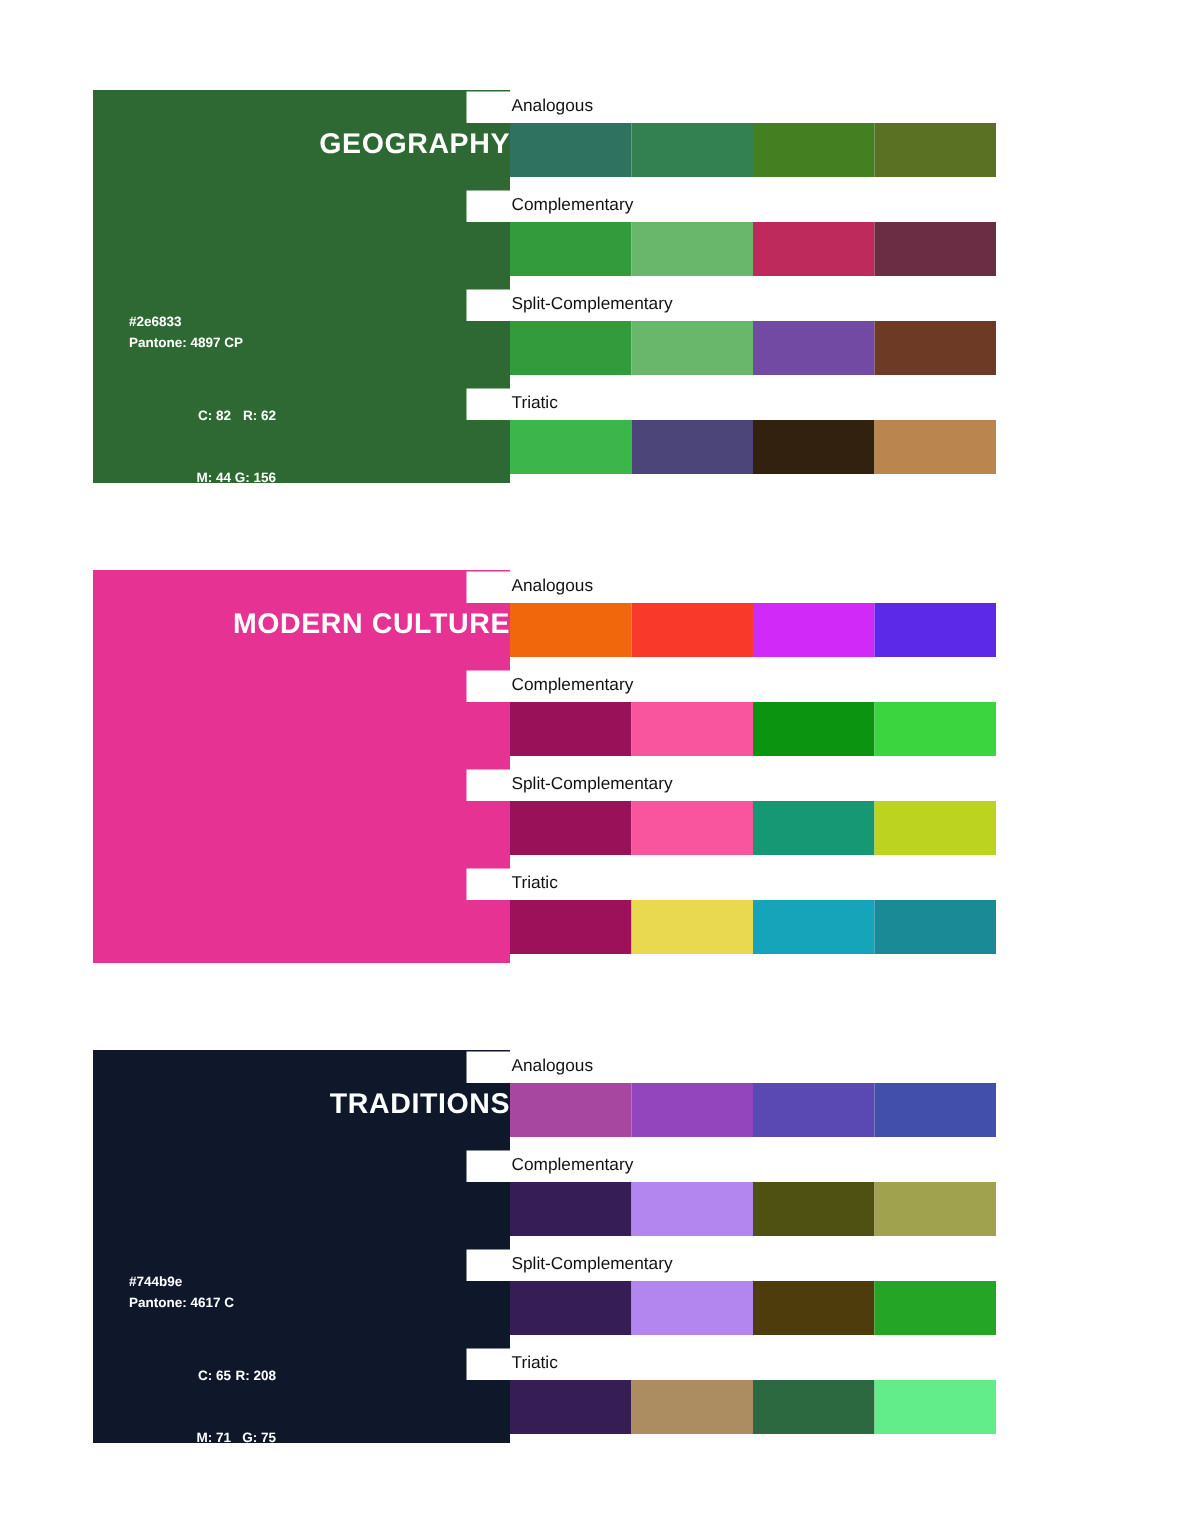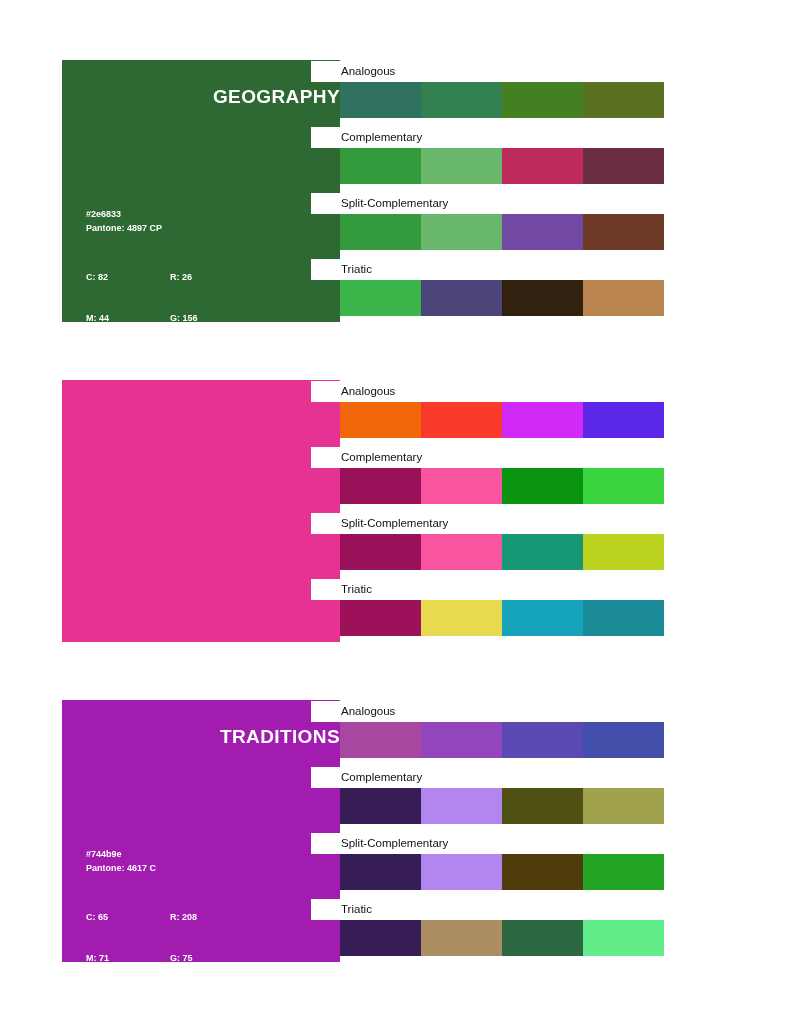--- a/index.html
+++ b/index.html
@@ -63,21 +63,22 @@
     color: #ffffff;
     font-size: 9px;
     line-height: 13.5px;
     font-weight: bold;
   }
   .meta-hex { white-space: pre; }
   .meta-pantone { white-space: pre; }
   .meta-values {
     margin-top: 9px;
     display: flex;
-    gap: 16px;
+    gap: 0px;
+    text-align: right;
   }
   .meta-col {
     white-space: pre;
   }
   .meta-col.col-cmyk { width: 68px; }
   .meta-col .meta-line { display: block; }
 
   
   .swatch-area {
     position: absolute;
@@ -139,21 +140,21 @@
         <div class="meta-hex">#2e6833</div>
         <div class="meta-pantone">Pantone: 4897 CP</div>
         <div class="meta-values">
           <div class="meta-col col-cmyk">
             <span class="meta-line">C: 82</span>
             <span class="meta-line">M: 44</span>
             
             
           </div>
           <div class="meta-col col-rgb">
-            <span class="meta-line">R: 26</span>
+            <span class="meta-line">R: 62</span>
             <span class="meta-line">G: 156</span>
             
           </div>
         </div>
       </div>
     </div>
 
     <div class="swatch-area">
       <div class="scheme-row row-0">
         <div class="scheme-label">Analogous</div>
@@ -189,20 +190,21 @@
             <div class="swatch" title="#4c4579" style="background: rgb(76, 69, 121);"></div>
             <div class="swatch" title="#33210f" style="background: rgb(51, 33, 15);"></div>
             <div class="swatch" title="#ba854f" style="background: rgb(186, 133, 79);"></div>
           </div>
       </div>
     </div>
   </div>
 
   <div class="palette-card card-1">
     <div class="brand-panel" style="background:#e53293">
+      <div class="brand-title">MODERN CULTURE</div>
     </div>
 
     <div class="swatch-area">
       <div class="scheme-row row-0">
         <div class="scheme-label">Analogous</div>
         <div class="swatch-strip">
             <div class="swatch" title="#f1680c" style="background: rgb(241, 104, 12);"></div>
             <div class="swatch" title="#f93a2b" style="background: rgb(249, 58, 43);"></div>
             <div class="swatch" title="#d129f7" style="background: rgb(209, 41, 247);"></div>
             <div class="swatch" title="#5c29e8" style="background: rgb(92, 41, 232);"></div>
@@ -232,21 +234,21 @@
             <div class="swatch" title="#9c1159" style="background: rgb(156, 17, 89);"></div>
             <div class="swatch" title="#e8d951" style="background: rgb(232, 217, 81);"></div>
             <div class="swatch" title="#16a4bb" style="background: rgb(22, 164, 187);"></div>
             <div class="swatch" title="#1b8a97" style="background: rgb(27, 138, 151);"></div>
           </div>
       </div>
     </div>
   </div>
 
   <div class="palette-card card-2">
-    <div class="brand-panel" style="background:#a21caf">
+    <div class="brand-panel" style="background:#0f172a">
       <div class="brand-title">TRADITIONS</div>
       <div class="brand-meta">
         <div class="meta-hex">#744b9e</div>
         <div class="meta-pantone">Pantone: 4617 C</div>
         <div class="meta-values">
           <div class="meta-col col-cmyk">
             <span class="meta-line">C: 65</span>
             <span class="meta-line">M: 71</span>
             
             

